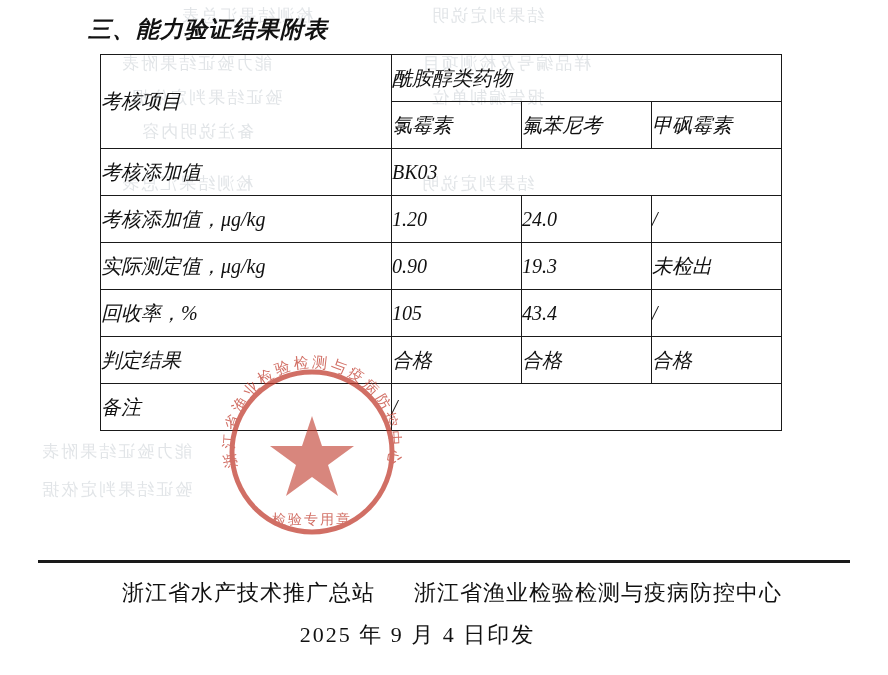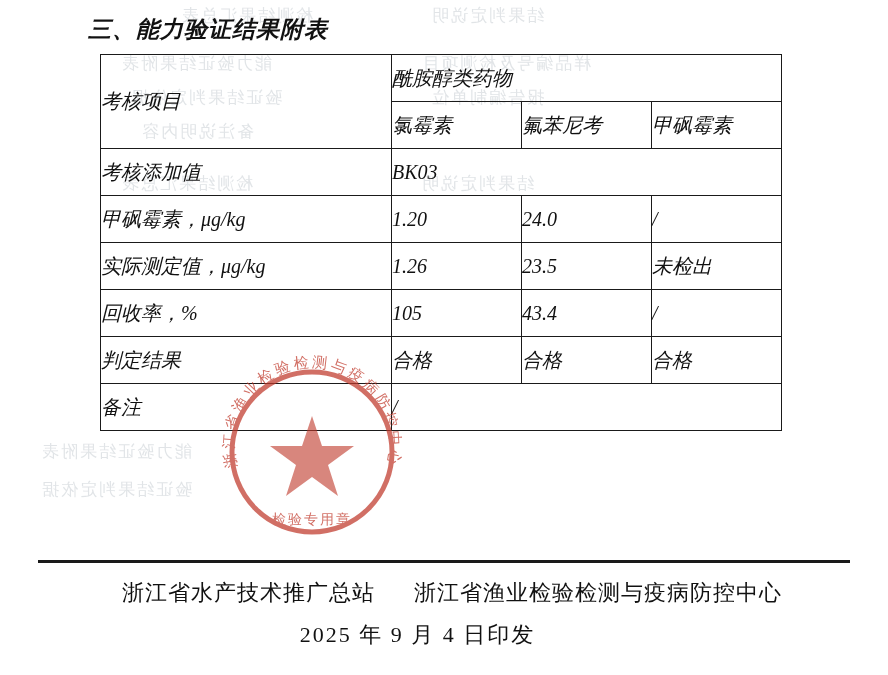--- a/index.html
+++ b/index.html
@@ -147,30 +147,30 @@
         <td class="drug-col">氟苯尼考</td>
         <td class="drug-col">甲砜霉素</td>
       </tr>
 
       <tr class="row-tall">
         <td class="item-col">考核添加值</td>
         <td class="num" colspan="3">BK03</td>
       </tr>
 
       <tr class="row-tall">
-        <td class="item-col">甲砜霉素，μg/kg</td>
+        <td class="item-col">考核添加值，μg/kg</td>
         <td class="num">1.20</td>
         <td class="num">24.0</td>
         <td class="num">/</td>
       </tr>
 
       <tr class="row-tall">
         <td class="item-col">实际测定值，μg/kg</td>
-        <td class="num">1.26</td>
-        <td class="num">23.5</td>
+        <td class="num">0.90</td>
+        <td class="num">19.3</td>
         <td>未检出</td>
       </tr>
 
       <tr class="row-tall">
         <td class="item-col">回收率，%</td>
         <td class="num">105</td>
         <td class="num">43.4</td>
         <td class="num">/</td>
       </tr>
 

